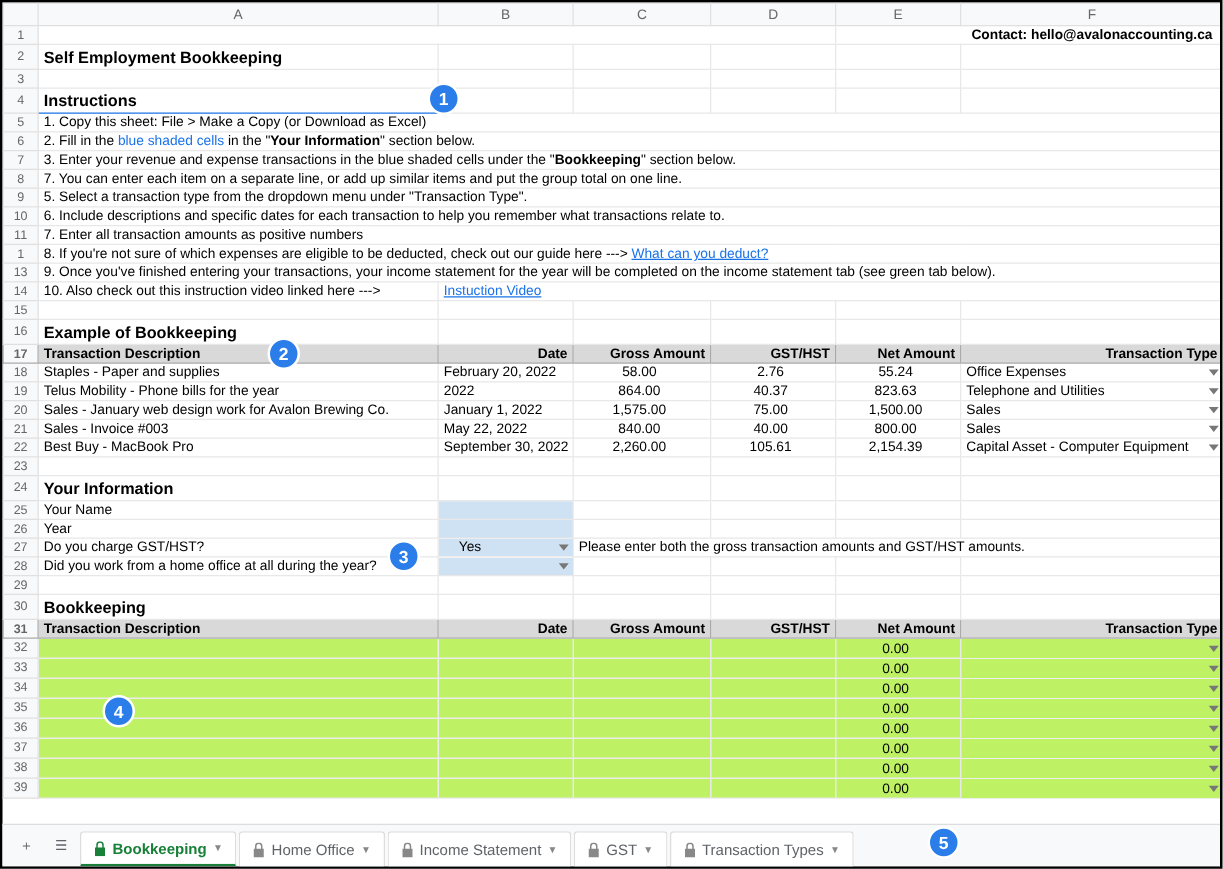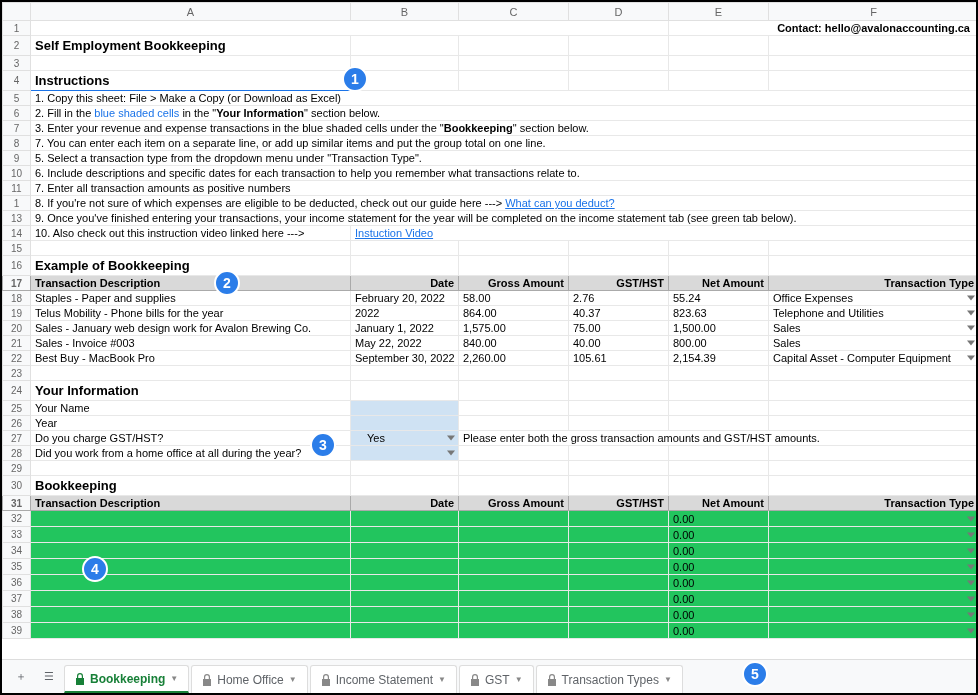--- a/index.html
+++ b/index.html
@@ -9,22 +9,22 @@
 .col-hdr td { background: #f8f9fa; text-align: center; color: #666; font-size: 11px; height: 18px; border: 1px solid #e0e0e0; }
 .row-hdr { background: #f8f9fa; text-align: center; color: #666; font-size: 10px; width: 28px; border: 1px solid #e0e0e0; }
 td { border: 1px solid #e8e8e8; padding: 1px 4px; height: 15px; font-size: 11px; white-space: nowrap; overflow: hidden; vertical-align: middle; }
 .bold { font-weight: bold; font-size: 13px; }
 .bold-sm { font-weight: bold; font-size: 11px; }
 .link { color: #1a73e8; text-decoration: underline; cursor: pointer; }
 .blue-txt { color: #1a73e8; }
 .sel-cell { border: 1px solid #1a73e8 !important; }
 .hdr-row td { background: #d9d9d9; border: 1px solid #aaa; font-weight: bold; }
 .hdr-center { text-align: right; }
-.num { text-align: left; padding-right: 8px; }
-.lt-blue-row td { background: #22c55e; height: 16px; }
+.num { text-align: center; padding-right: 8px; }
+.lt-blue-row td { background: #bef264; height: 16px; }
 .input-blue { background: #cfe2f3; padding-left: 16px; }
 .grey-bg { background: #efefef; }
 .dd-cell { position: relative; }
 .dd-arrow { position: absolute; right: 3px; top: 50%; transform: translateY(-50%); width: 0; height: 0; border-left: 4px solid transparent; border-right: 4px solid transparent; border-top: 5px solid #777; }
 .badge { position: absolute; width: 26px; height: 26px; border-radius: 50%; background: #2b7de9; color: #fff; display: flex; align-items: center; justify-content: center; font-weight: bold; font-size: 14px; border: 2px solid #fff; z-index: 10; }
 .tabs-bar { position: absolute; bottom: 0; left: 0; right: 0; height: 34px; background: #f8f9fa; border-top: 1px solid #ddd; display: flex; align-items: center; padding: 0 6px; gap: 2px; }
 .tab-btn { display: flex; align-items: center; justify-content: center; width: 26px; height: 24px; color: #5f6368; cursor: pointer; border-radius: 3px; }
 .tab { display: flex; align-items: center; gap: 5px; padding: 0 10px; height: 28px; background: #fff; border: 1px solid #ddd; border-bottom: none; border-radius: 3px 3px 0 0; cursor: pointer; font-size: 12px; color: #5f6368; margin-top: 5px; }
 .tab.active { color: #188038; font-weight: 600; border-bottom: 2px solid #188038; }
 .tab-menu { color: #888; font-size: 8px; }

